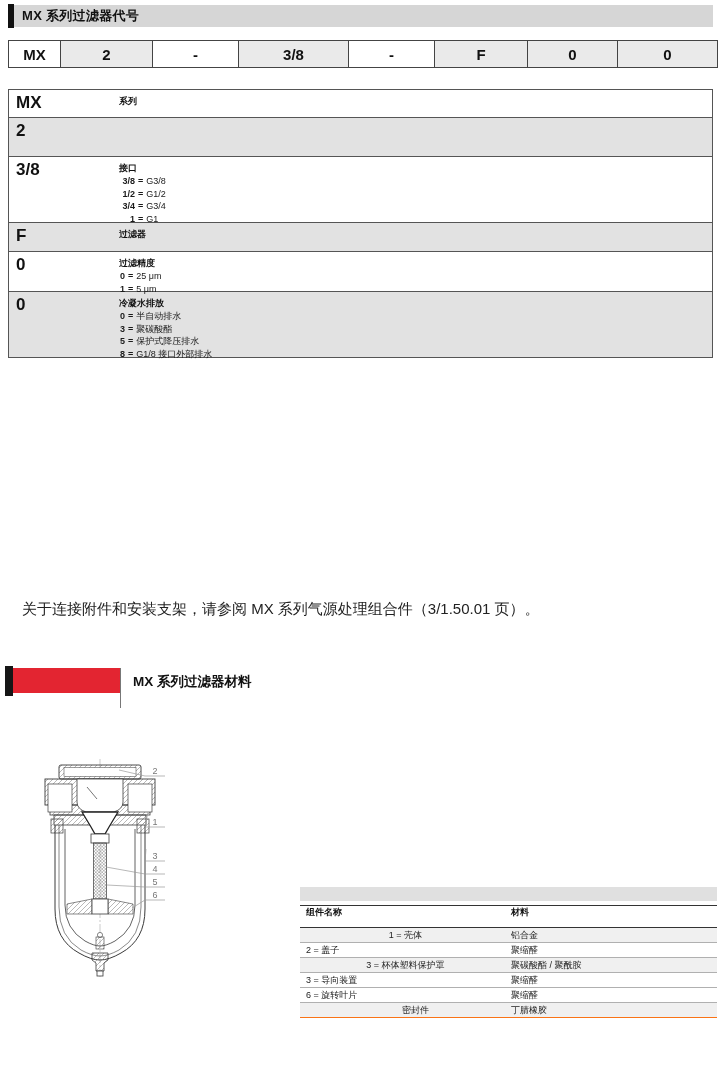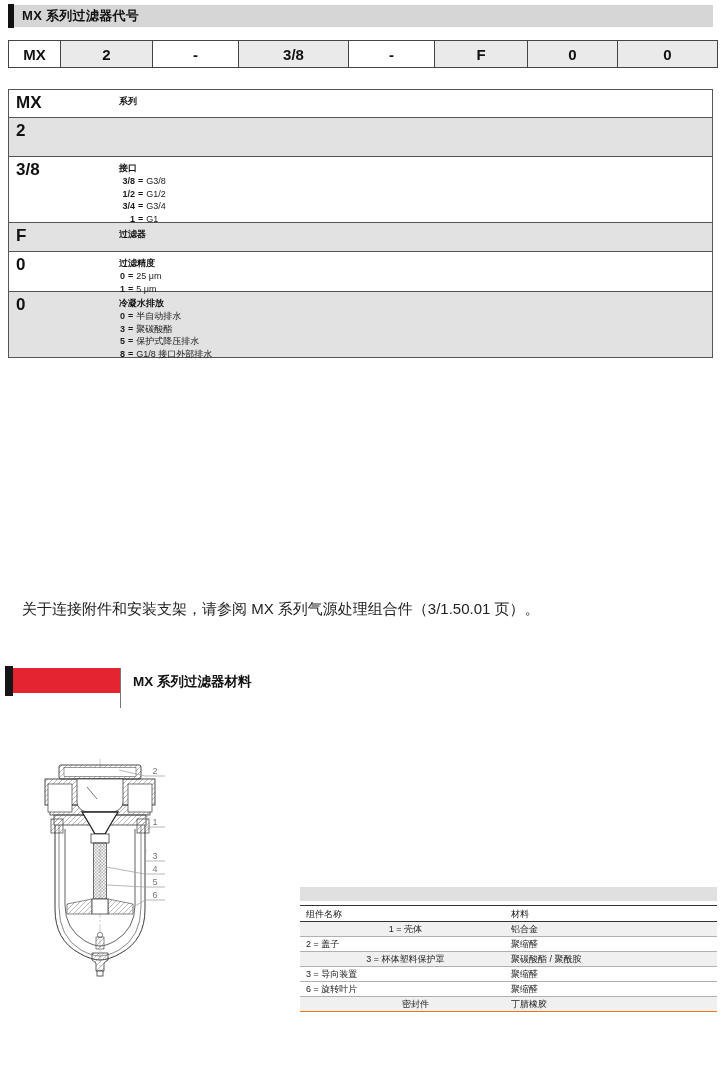--- a/index.html
+++ b/index.html
@@ -36,21 +36,21 @@
   .banner-red { position:absolute; left:13px; top:668px; width:107px; height:25px; background:#e32531; }
   .banner-vline { position:absolute; left:120px; top:668px; width:1px; height:40px; background:#777; }
   .banner-title { position:absolute; left:133px; top:673px; font-size:13.5px; font-weight:bold; color:#111; }
 
   
   .diagram { position:absolute; left:35px; top:757px; }
 
   
   .materials { position:absolute; left:300px; top:887px; width:417px; font-size:9px; }
   .mat-graybar { height:14px; background:#e0e0e0; margin-bottom:4px; }
-  .mat-header { display:flex; height:17px; align-items:flex-end; border-top:1px solid #333; border-bottom:1px solid #333; font-weight:normal; color:#111; }
+  .mat-header { display:flex; height:23px; align-items:flex-start; border-top:1px solid #333; border-bottom:1px solid #333; font-weight:bold; color:#111; }
   .mat-col1 { width:205px; flex:none; padding-left:6px; }
   .mat-col2 { padding-left:6px; }
   .mat-row { display:flex; height:15px; align-items:center; border-bottom:1px solid #b0b0b0; color:#222; }
   .mat-row.alt { background:#f0f0f0;text-align:center; }
   .mat-row:last-child { border-bottom:1px solid #f97316; }
   .mat-row .indent { padding-left:26px; }
 </style>
 </head>
 <body>
 

